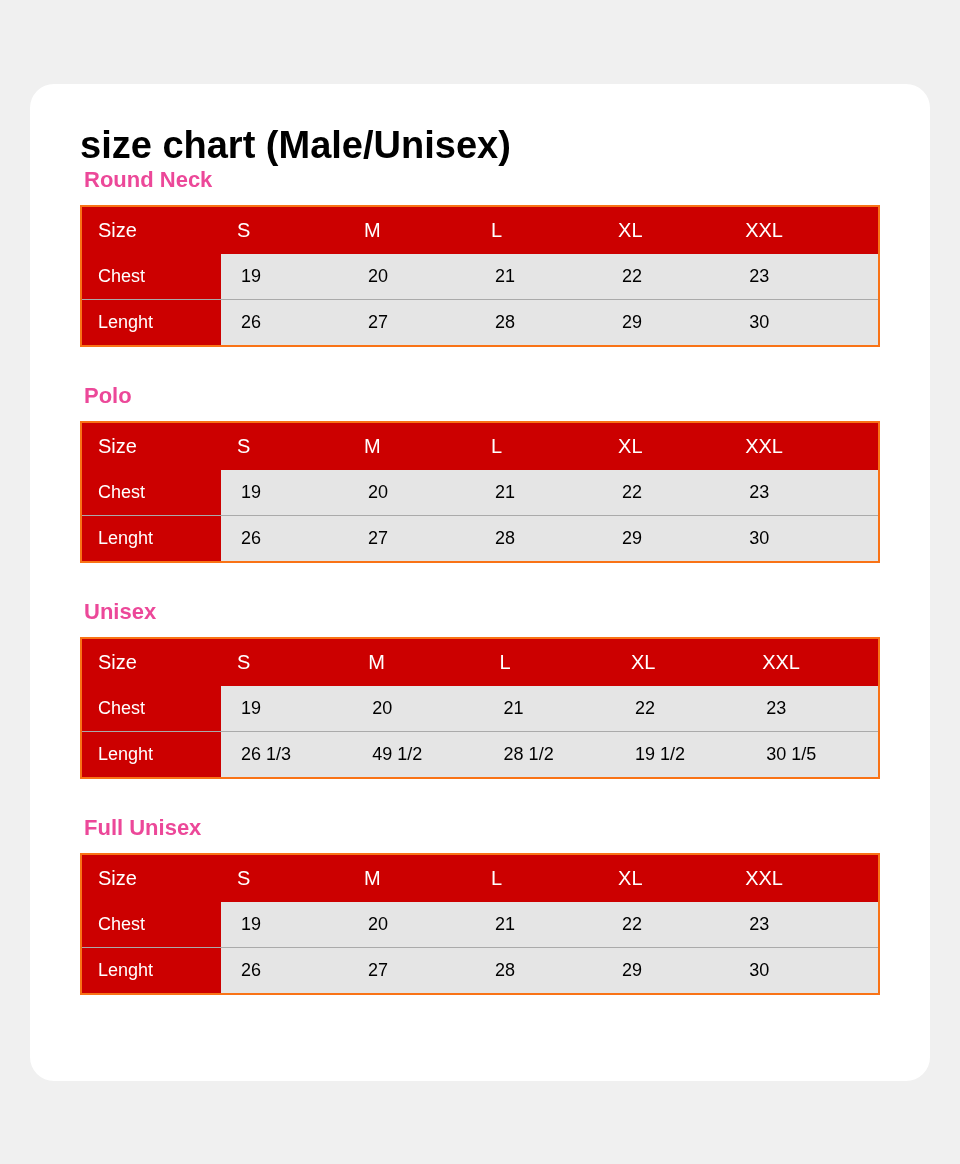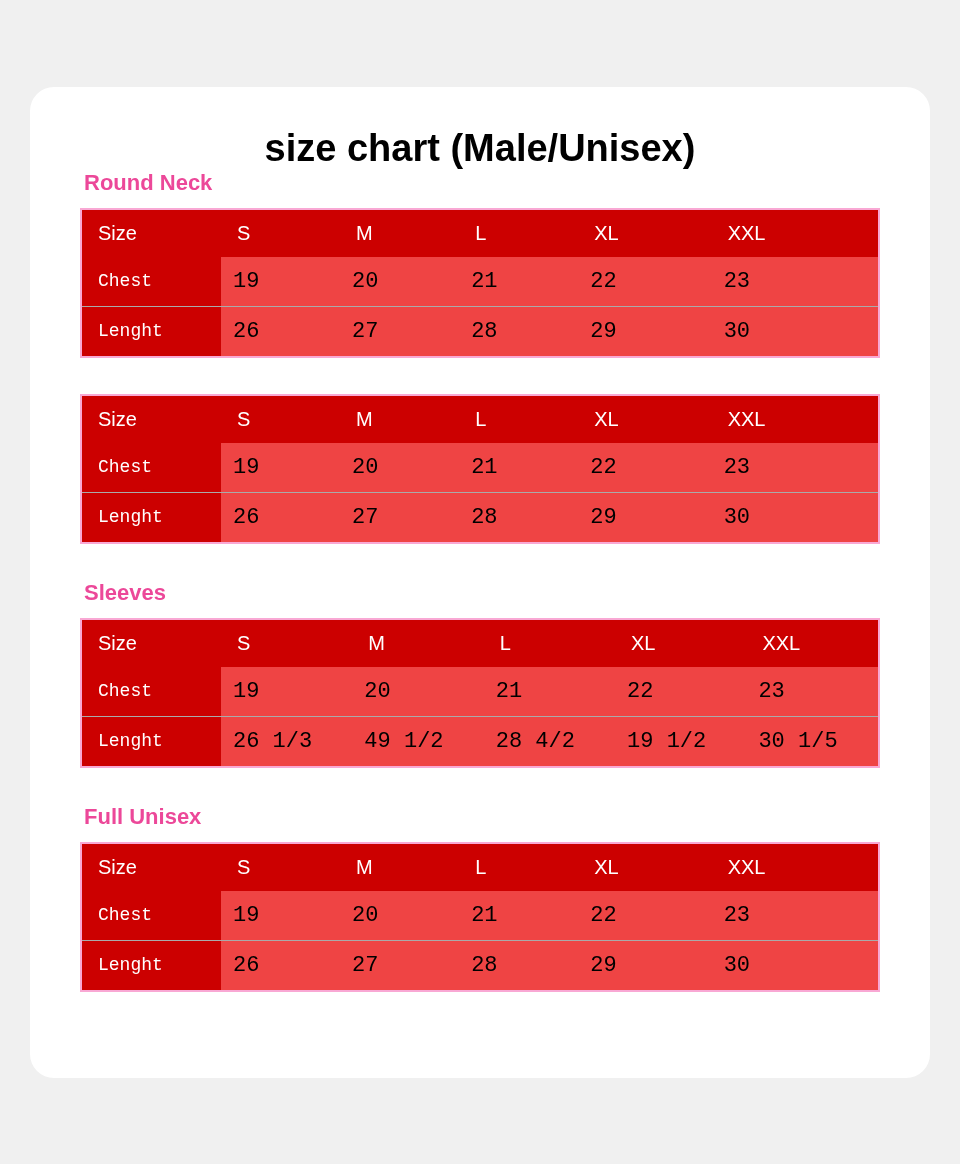--- a/index.html
+++ b/index.html
@@ -18,74 +18,73 @@
     }
 
     .card {
       background: #ffffff;
       border-radius: 24px;
       width: 900px;
       padding: 40px 50px 50px 50px;
     }
 
     .page-title {
-      text-align: center;
+      text-align: left;
       font-size: 38px;
       font-weight: bold;
       color: #000000;
     }
 
     .section {
       margin-bottom: 36px;
     }
 
     .section-title {
       font-size: 22px;
       font-weight: bold;
       color: #ec4899;
       margin-bottom: 12px;
       padding-left: 4px;
     }
 
     table {
       width: 100%;
       border-collapse: collapse;
-      border: 2px solid #f9a8d4;
+      border: 2px solid #f97316;
     }
 
     table thead tr {
       background-color: #cc0000;
       color: #ffffff;
     }
 
     table thead th {
       padding: 12px 16px;
       text-align: left;
       font-size: 20px;
       font-weight: normal;
     }
 
     table tbody tr {
       border-bottom: 1px solid #aaaaaa;
-      font-family: Liberation Mono, monospace;
     }
 
     table tbody tr td:first-child {
       background-color: #cc0000;
       color: #ffffff;
       font-size: 18px;
       padding: 12px 16px;
       font-weight: normal;
     }
 
     table tbody tr td {
-      padding: 12px 12px;
-      font-size: 22px;
+      padding: 12px 20px;
+      font-size: 18px;
       color: #000000;
-      background-color: #ef4444;
+      background-color: #e5e5e5;
     }
 
     table thead th:first-child {
       width: 140px;
     }
 
     table thead th:not(:first-child) {
       width: calc((100% - 140px) / 5);
     }
   </style>
@@ -123,20 +122,21 @@
               <td>26</td>
               <td>27</td>
               <td>28</td>
               <td>29</td>
               <td>30</td>
             </tr>
           </tbody>
         </table>
       </div>
       <div class="section">
+        <div class="section-title">Polo</div>
         <table>
           <thead>
             <tr>
               <th>Size</th>
               <th>S</th>
               <th>M</th>
               <th>L</th>
               <th>XL</th>
               <th>XXL</th>
             </tr>
@@ -155,21 +155,21 @@
               <td>26</td>
               <td>27</td>
               <td>28</td>
               <td>29</td>
               <td>30</td>
             </tr>
           </tbody>
         </table>
       </div>
       <div class="section">
-        <div class="section-title">Sleeves</div>
+        <div class="section-title">Unisex</div>
         <table>
           <thead>
             <tr>
               <th>Size</th>
               <th>S</th>
               <th>M</th>
               <th>L</th>
               <th>XL</th>
               <th>XXL</th>
             </tr>
@@ -180,21 +180,21 @@
               <td>19</td>
               <td>20</td>
               <td>21</td>
               <td>22</td>
               <td>23</td>
             </tr>
             <tr>
               <td>Lenght</td>
               <td>26 1/3</td>
               <td>49 1/2</td>
-              <td>28 4/2</td>
+              <td>28 1/2</td>
               <td>19 1/2</td>
               <td>30 1/5</td>
             </tr>
           </tbody>
         </table>
       </div>
       <div class="section">
         <div class="section-title">Full Unisex</div>
         <table>
           <thead>

